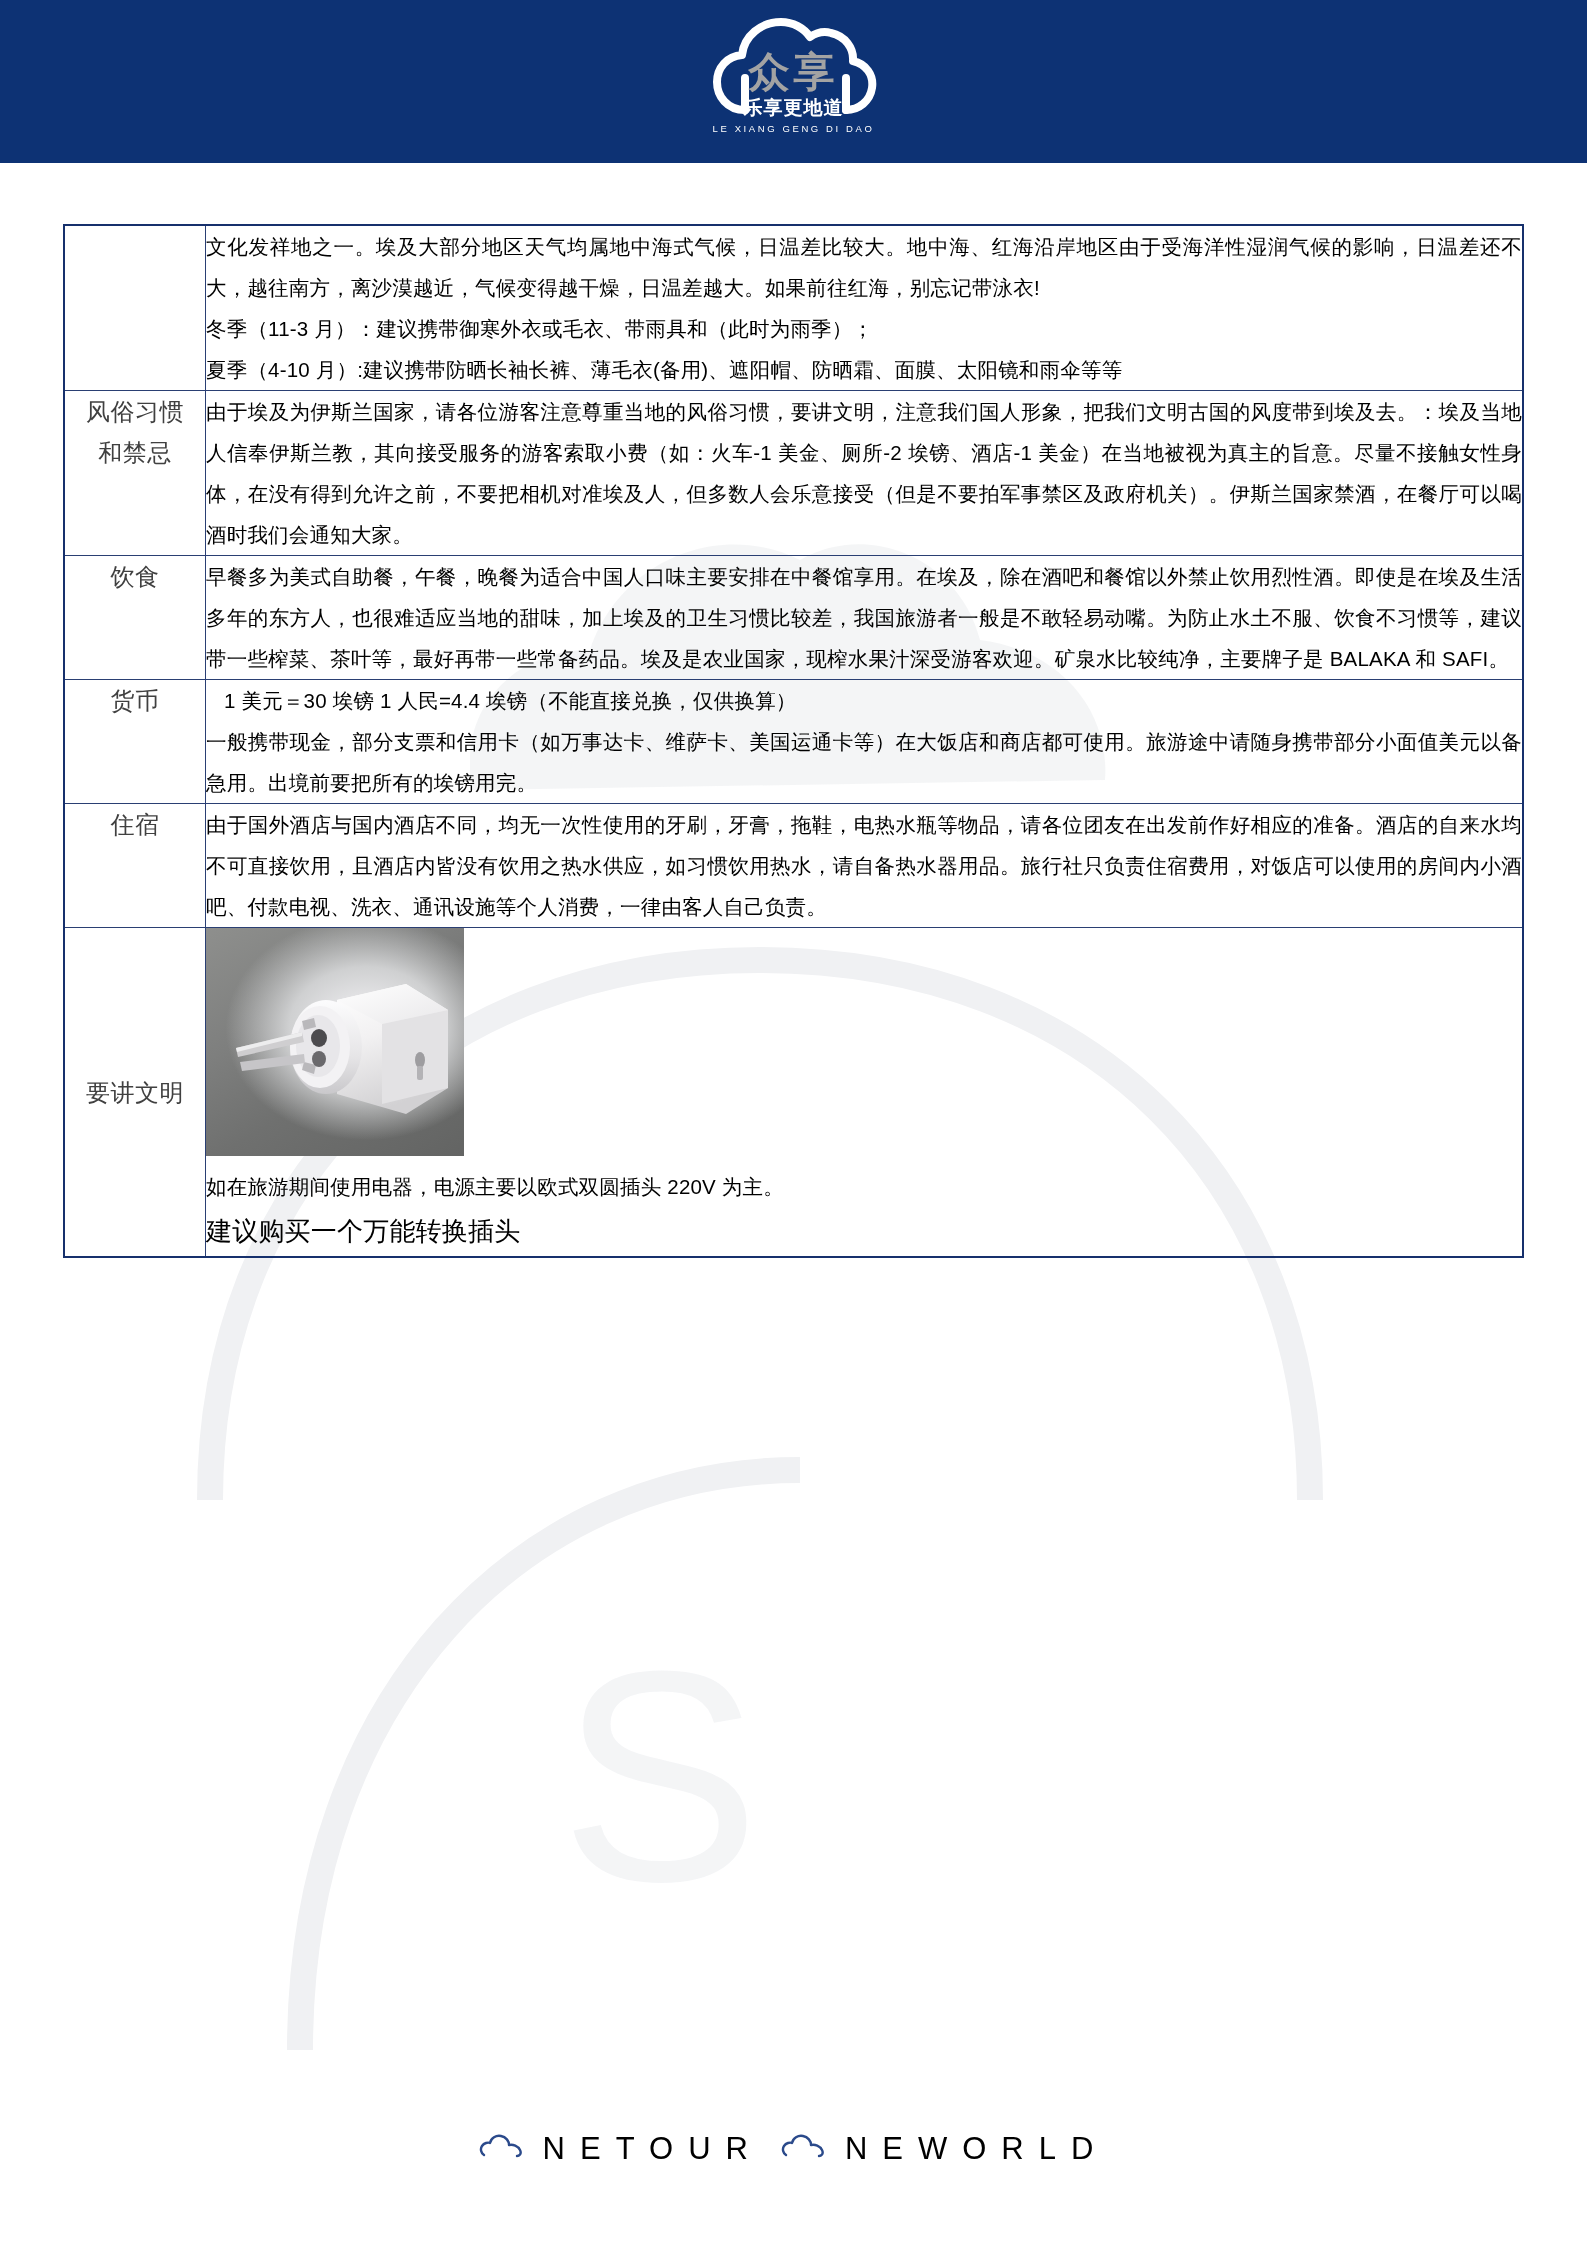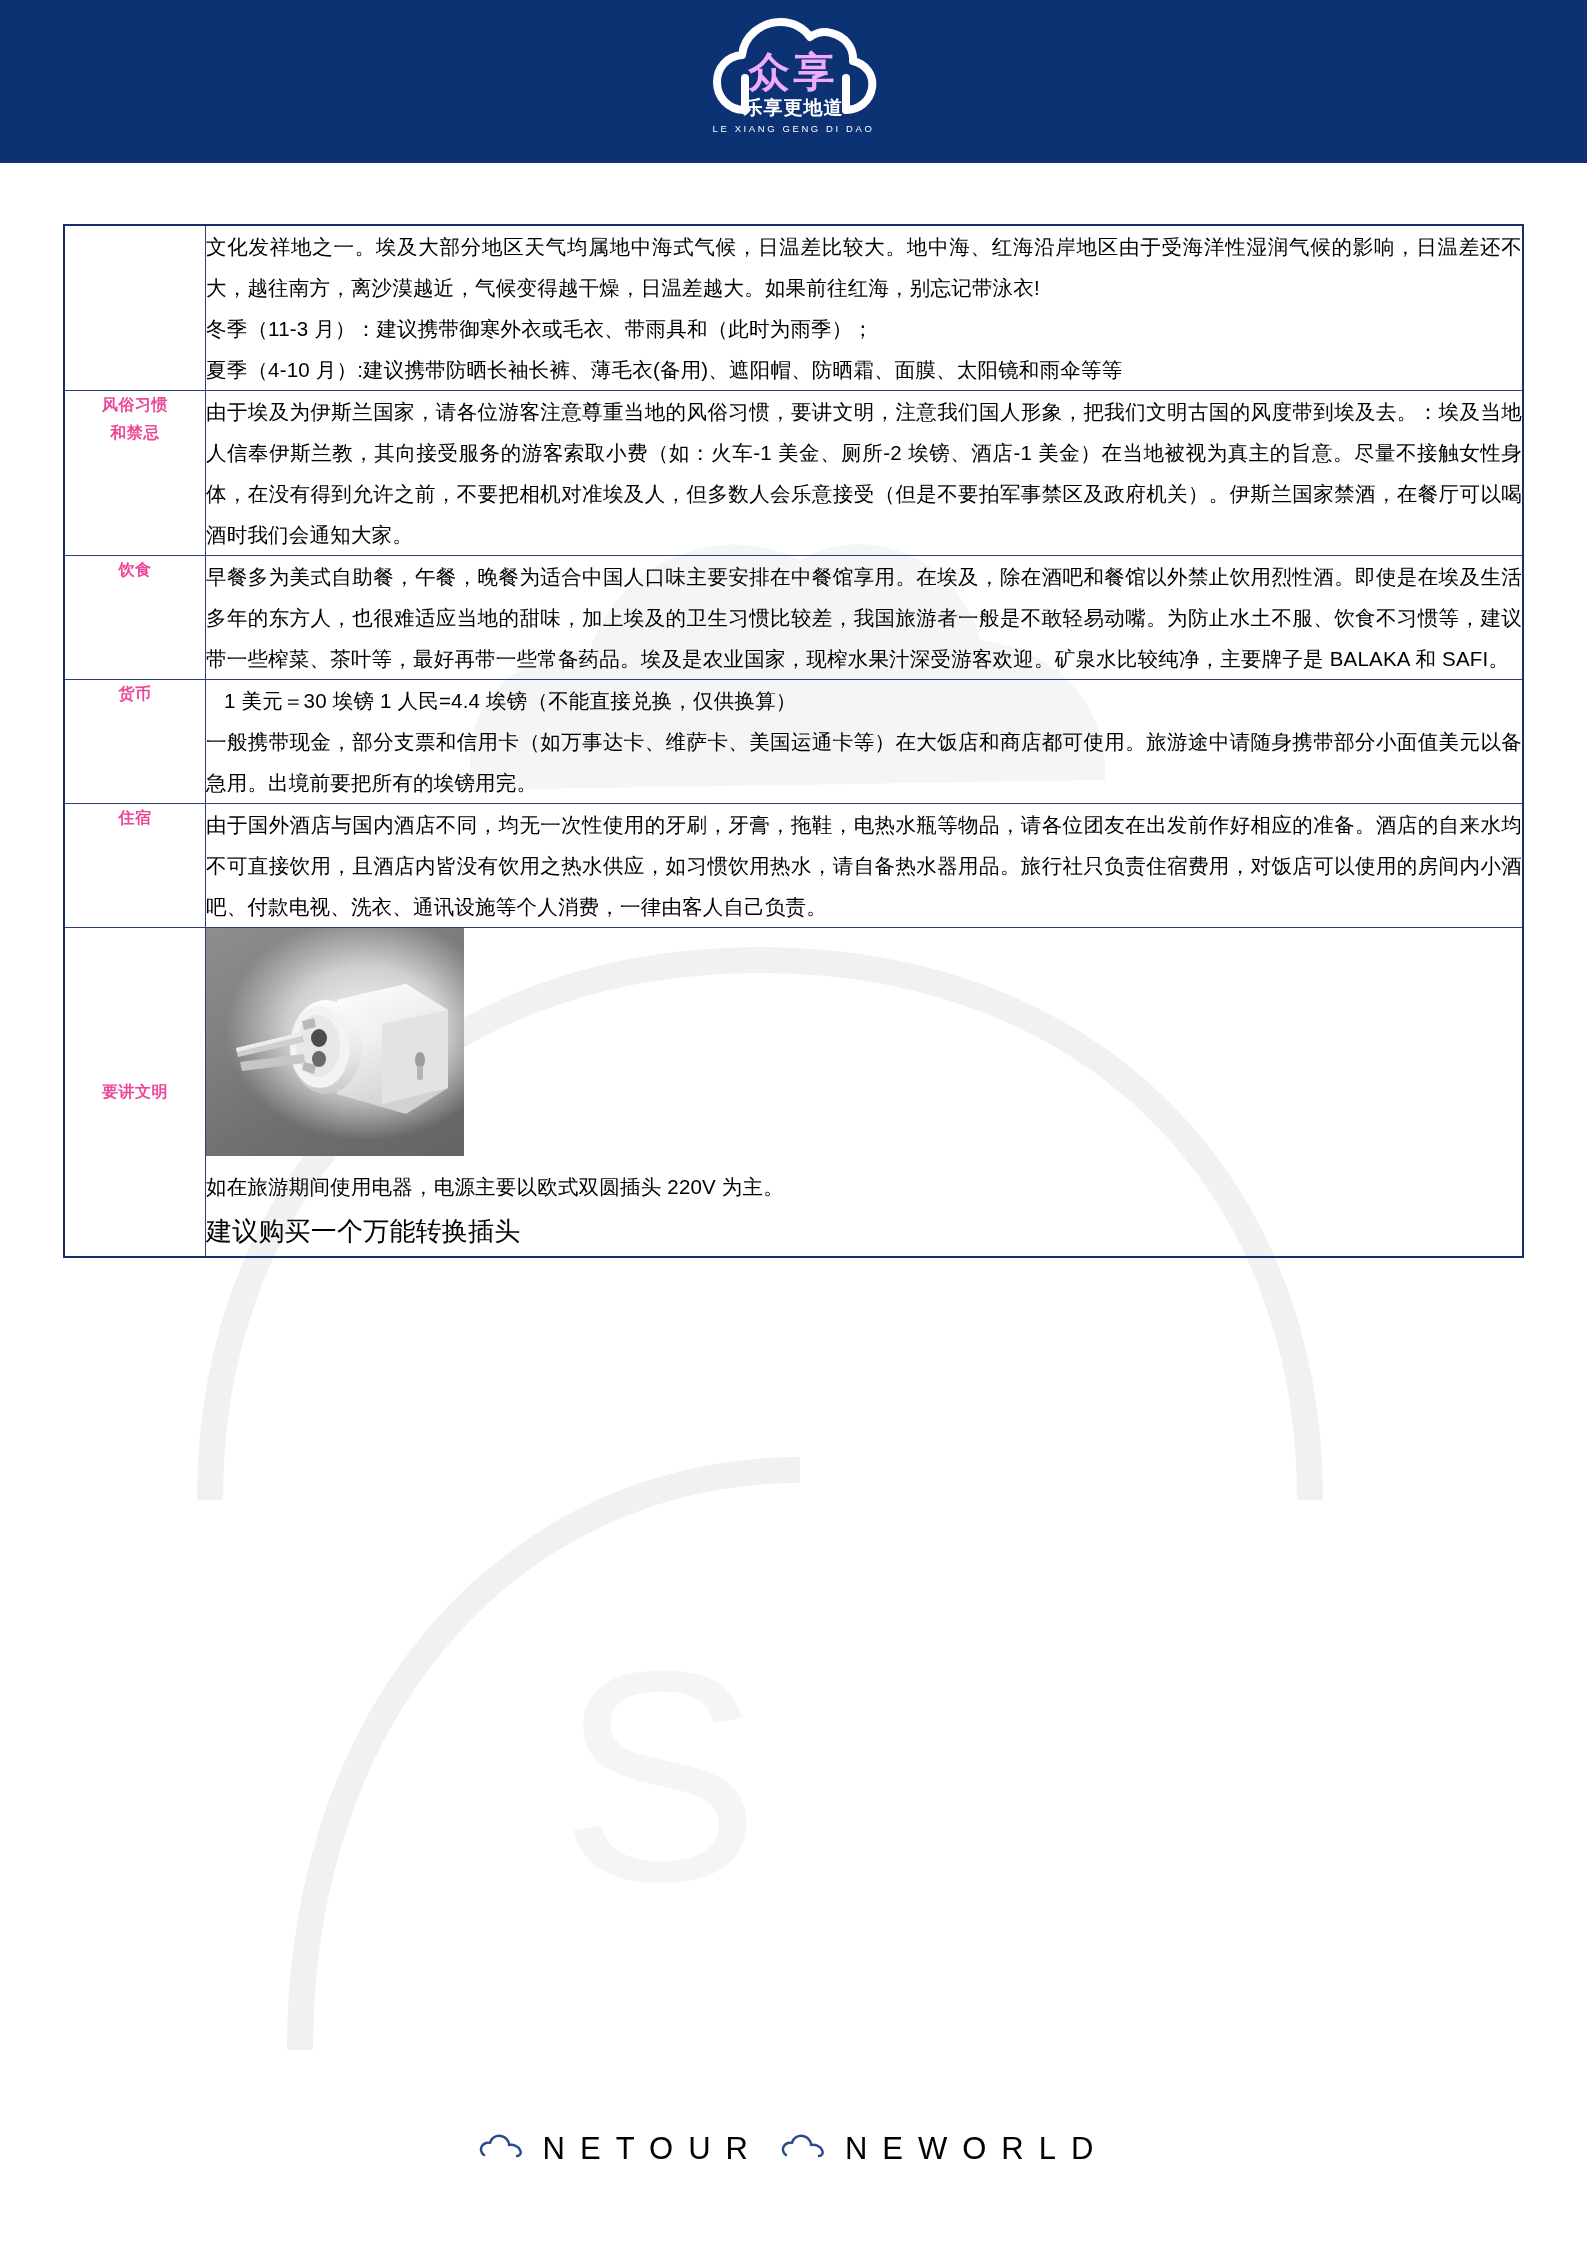--- a/index.html
+++ b/index.html
@@ -53,21 +53,21 @@
     margin: 0 auto;
   }
   .logo-cloud svg { display: block; }
   .logo-main {
     position: absolute;
     left: 0; right: 0;
     top: 38px;
     font-size: 41px;
     font-weight: bold;
     letter-spacing: 4px;
-    color: #f0abfc;
+    color: #a3a3a3;
     line-height: 1;
   }
   .logo-sub {
     position: absolute;
     left: 0; right: 0;
     top: 84px;
     font-size: 19px;
     font-weight: bold;
     letter-spacing: 1px;
     color: #ffffff;
@@ -101,23 +101,23 @@
     vertical-align: top;
     padding: 0;
     background: transparent;
   }
   table.info {
     border: 2px solid #16306c;
   }
   td.label {
     width: 140px;
     text-align: center;
-    font-size: 16px;
-    font-weight: bold;
-    color: #ec4899;
+    font-size: 24px;
+    font-weight: normal;
+    color: #404040;
     padding: 14px 6px 14px 6px;
     line-height: 1.72;
     letter-spacing: 0.5px;
   }
   td.label .lbl-inner {
     display: block;
   }
   td.label.mid-align {
     vertical-align: middle;
   }

